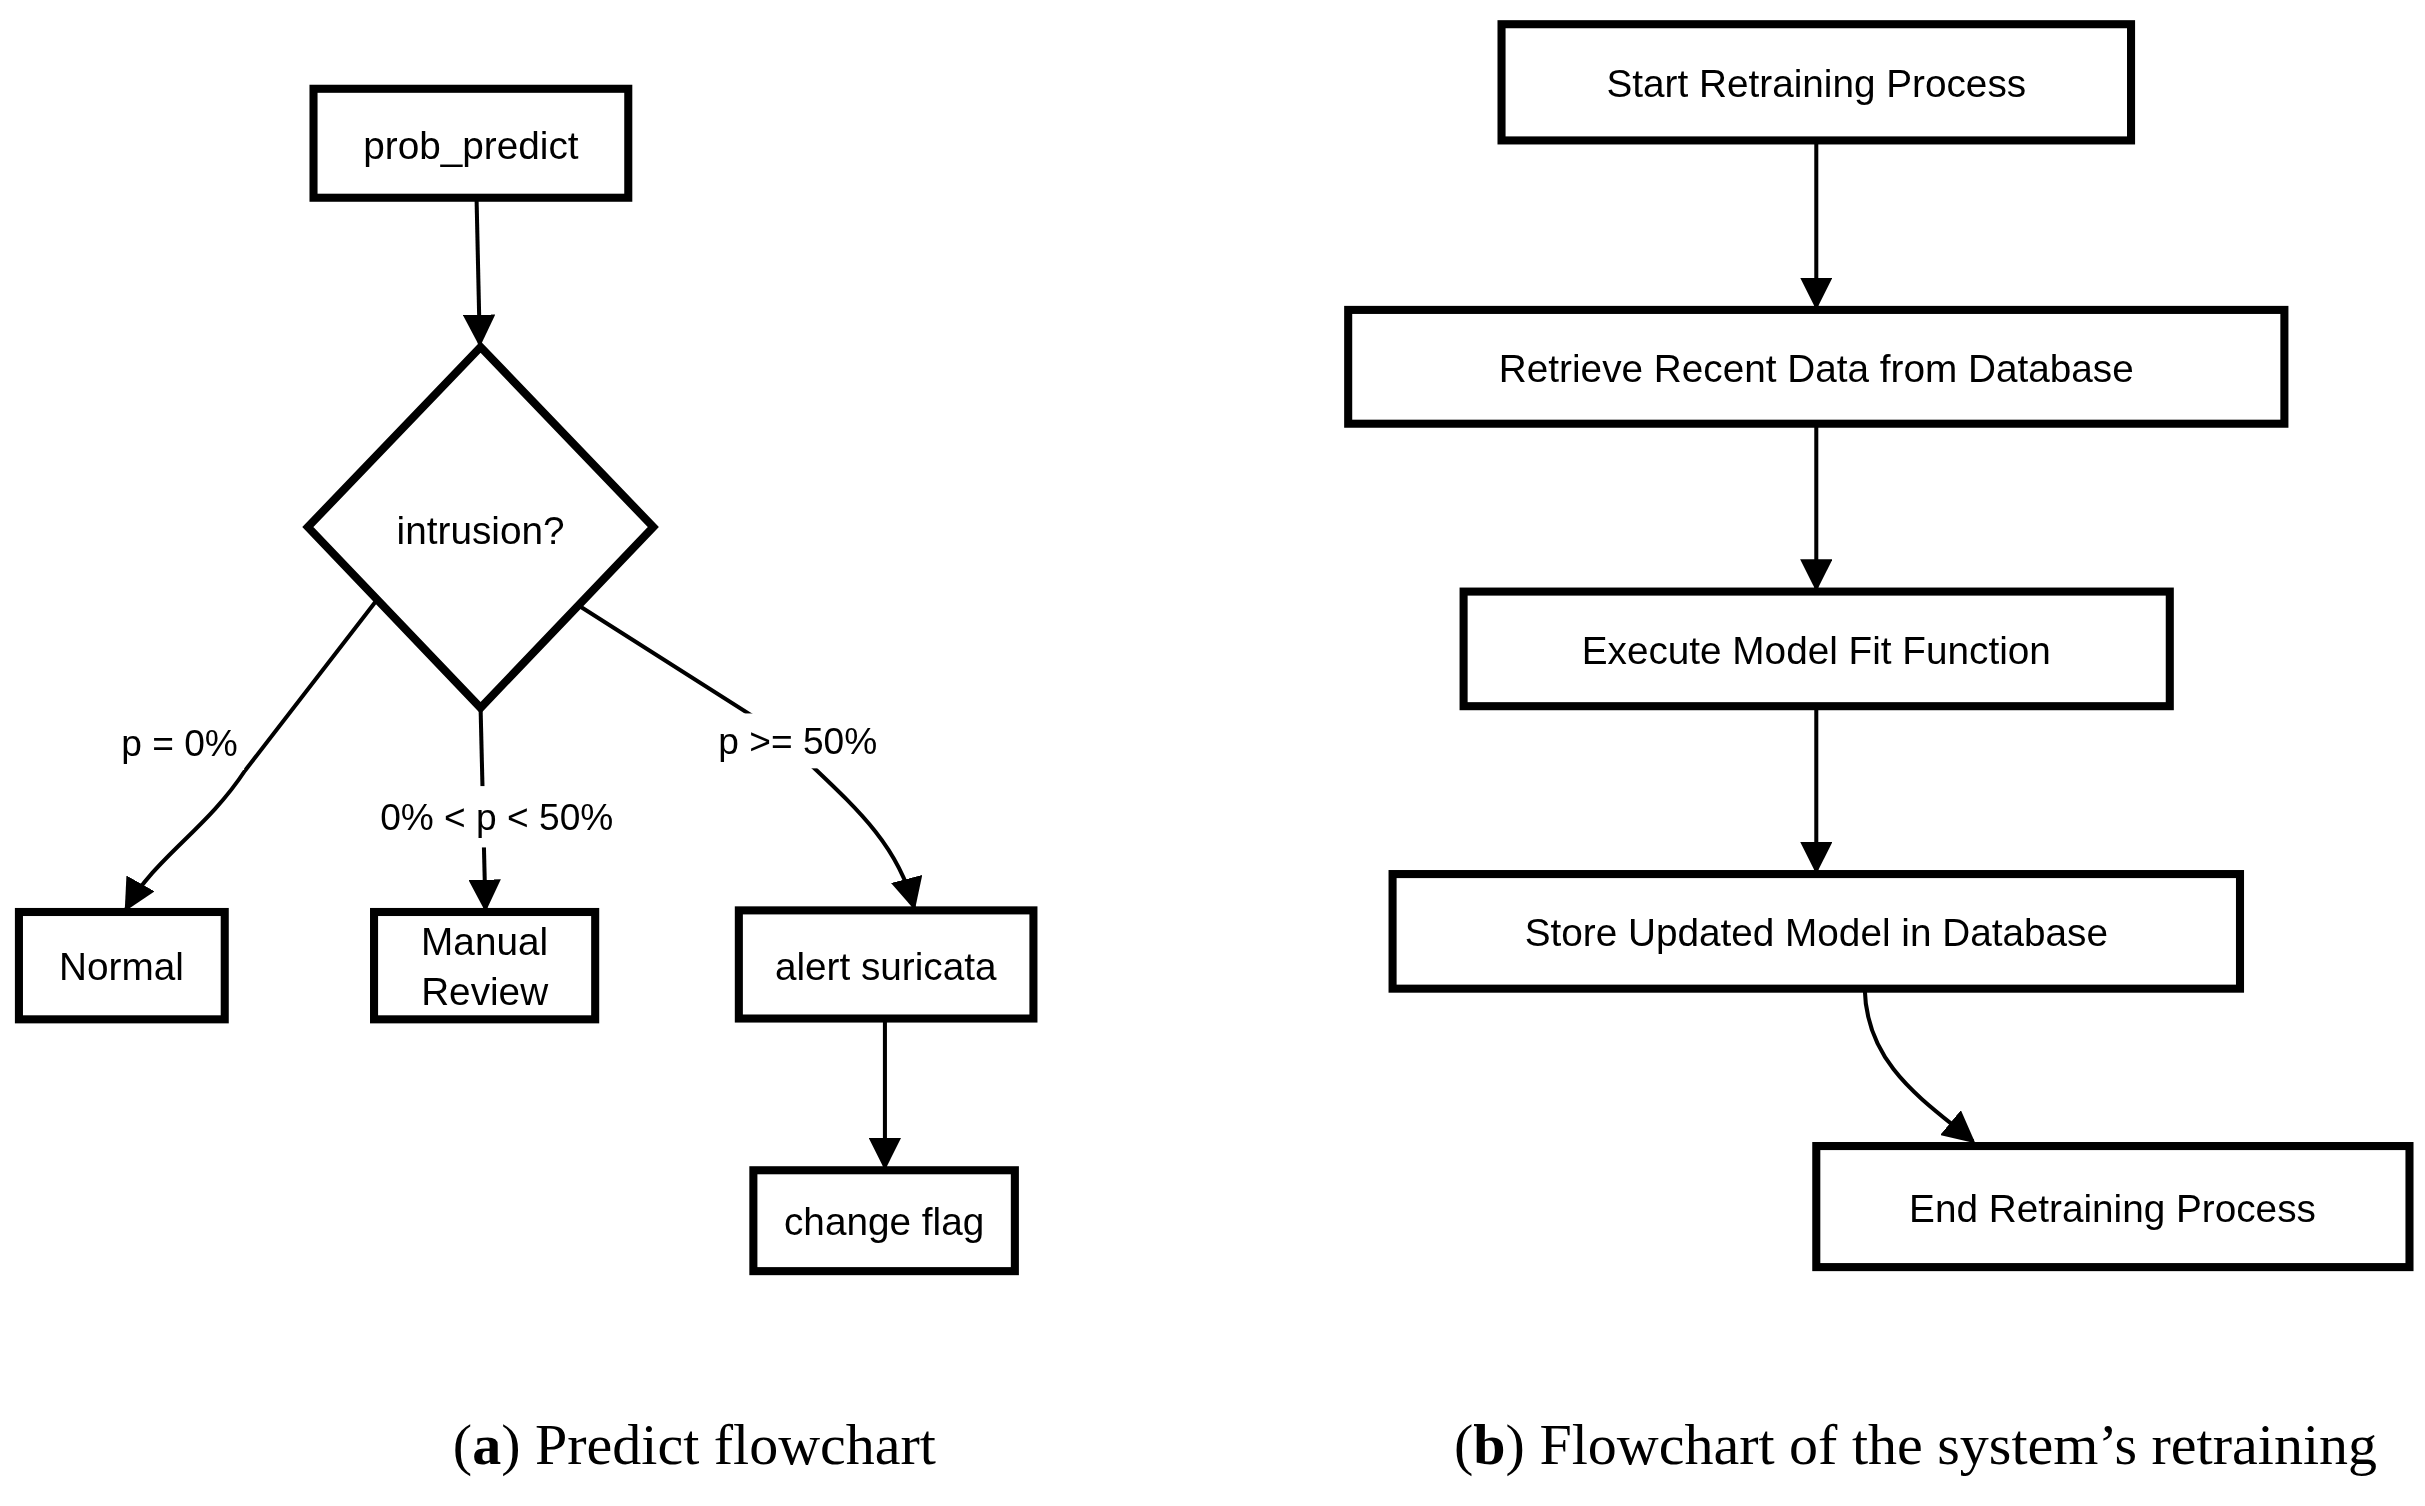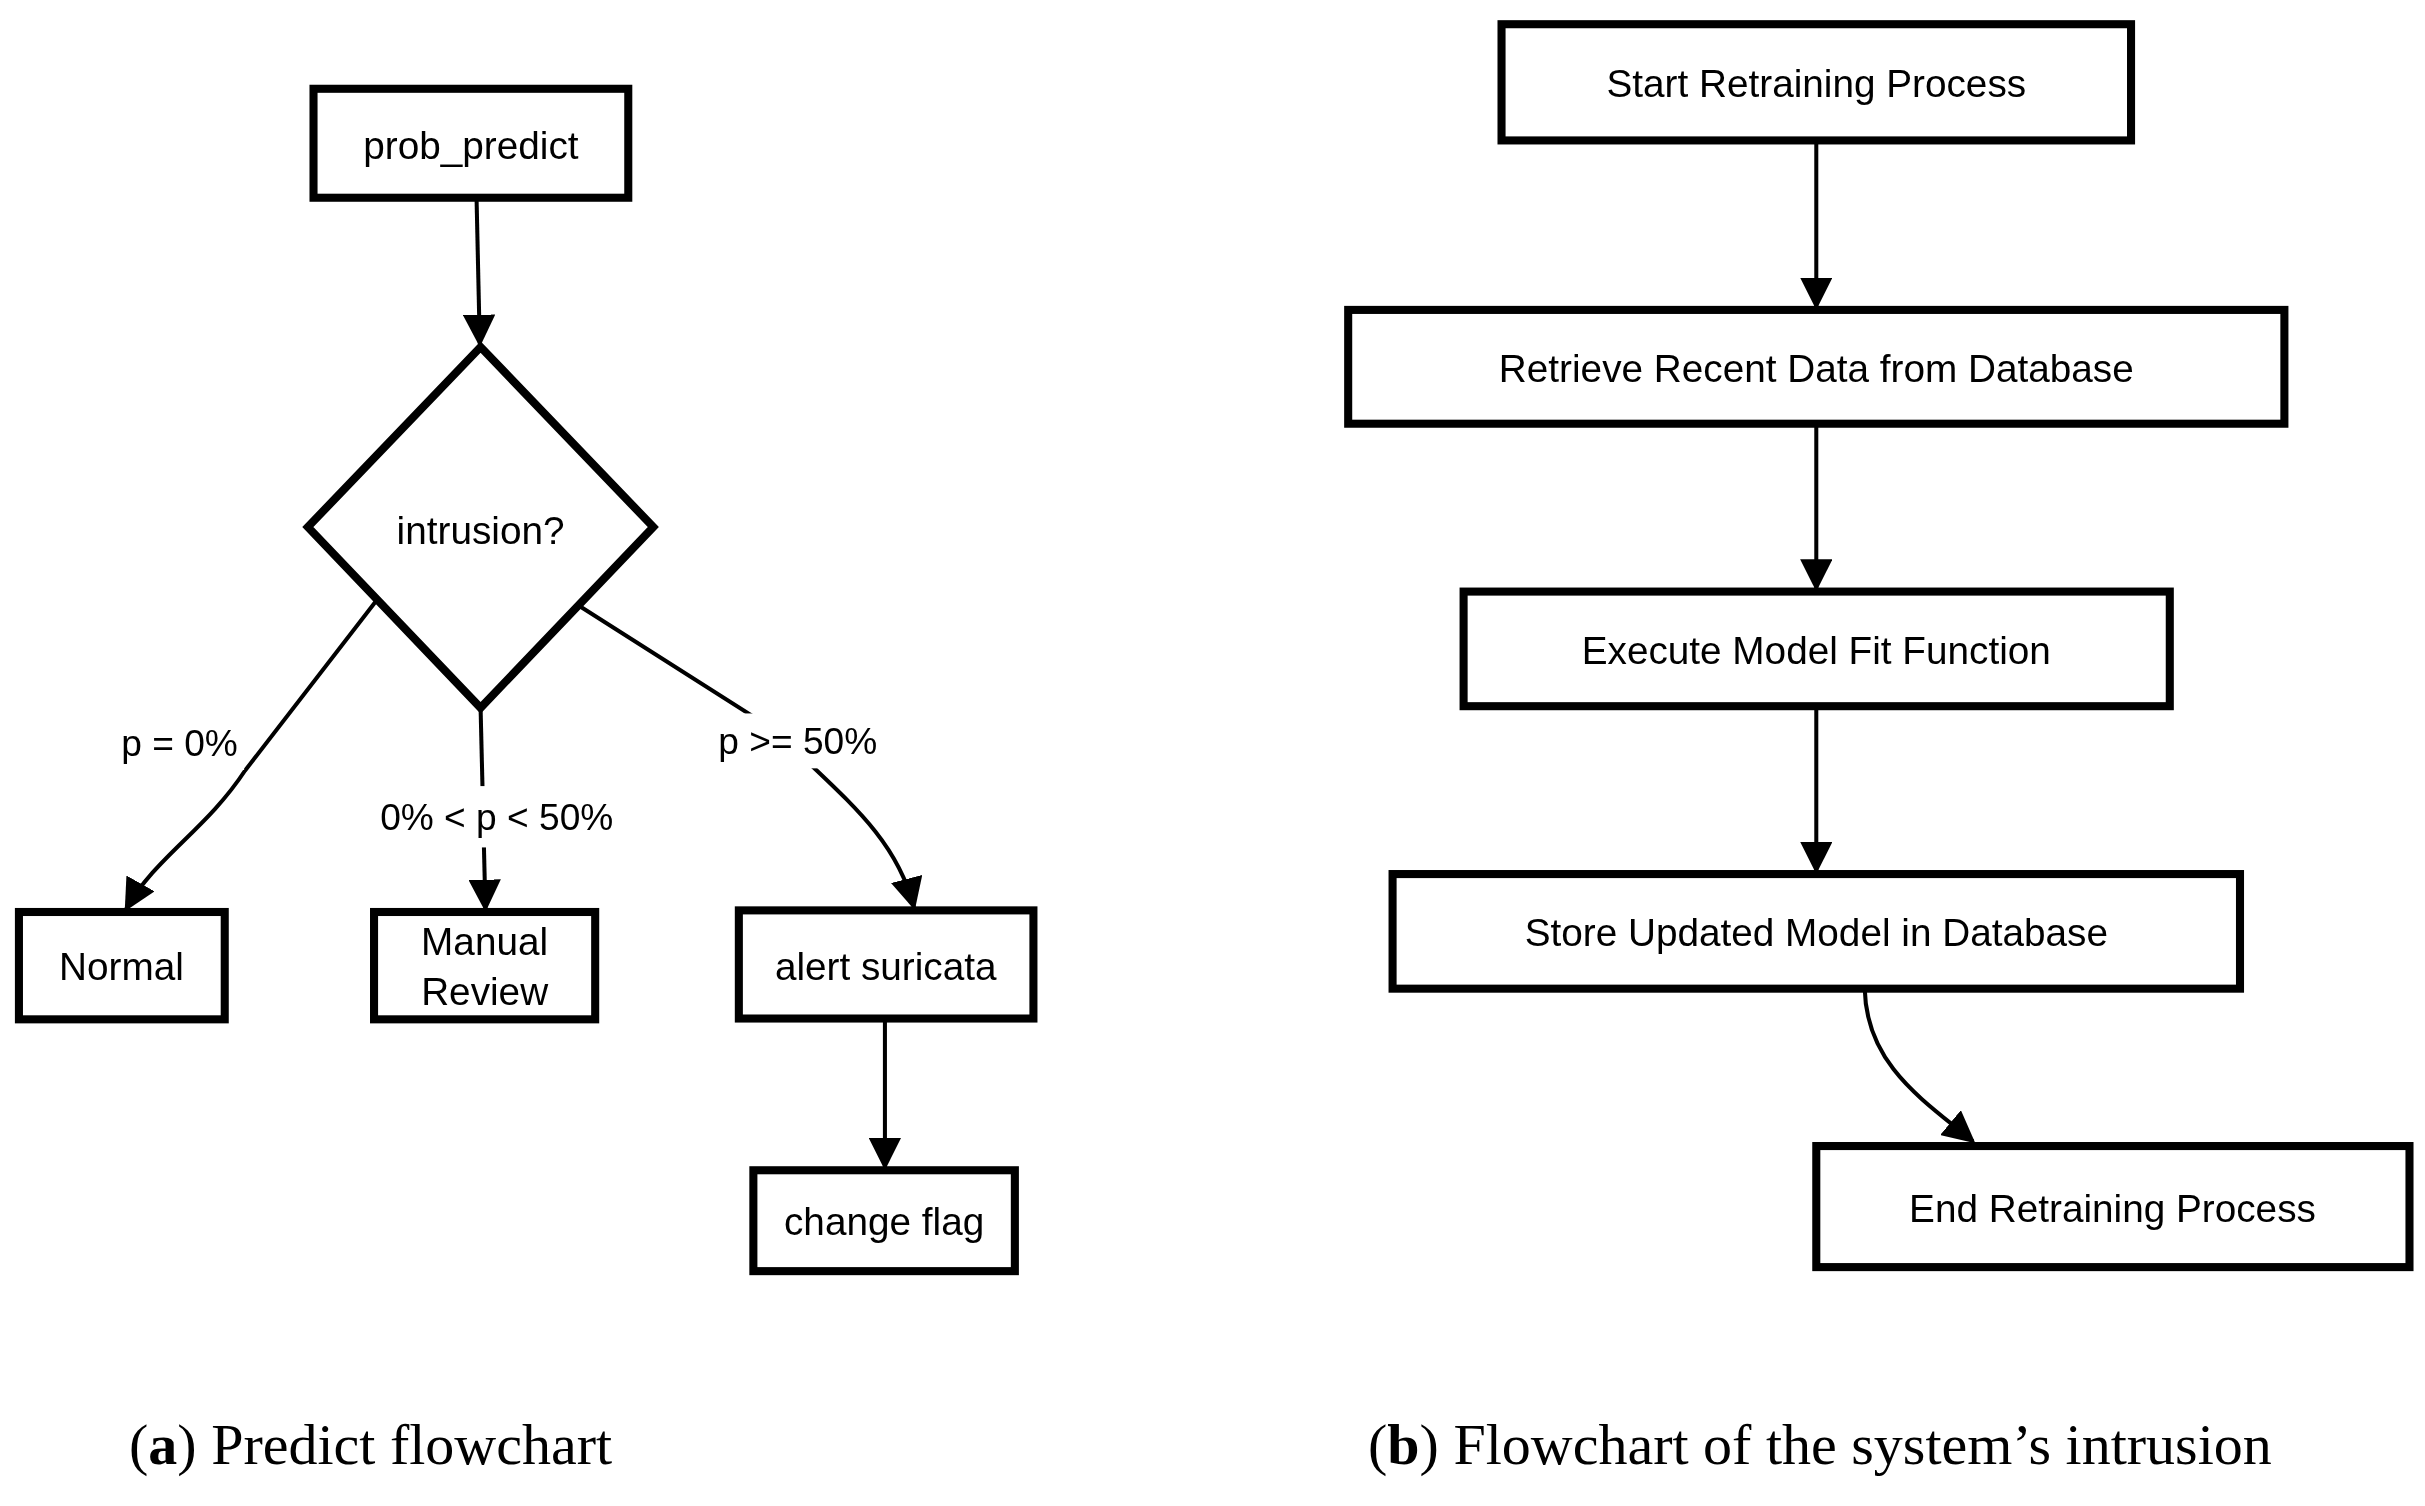--- a/index.html
+++ b/index.html
@@ -41,21 +41,21 @@
     text-anchor: middle;
     dominant-baseline: central;
   }
   .label-bg { fill: #ffffff; }
   .caption {
     position: absolute;
     top: 1411px;
     font-family: "Liberation Serif", serif;
     font-size: 58px;
     color: #000000;
-    text-align: left;
+    text-align: right;
     white-space: nowrap;
   }
   .caption .bold-letter { font-weight: bold; }
   #caption-a { left: 129px; width: 807px; }
   #caption-b { left: 1368px; width: 1009px; }
 </style>
 </head>
 <body>
 
 <div id="stage">
@@ -150,16 +150,16 @@
         <rect class="node-rect" x="2250" y="1420" width="735" height="150"></rect>
         <text class="node-text" x="2617" y="1497">End Retraining Process</text>
       </g>
     </g>
   </svg>
 
   <div class="caption" id="caption-a">
     <span>(</span><span class="bold-letter">a</span><span>) Predict flowchart</span>
   </div>
   <div class="caption" id="caption-b">
-    <span>(</span><span class="bold-letter">b</span><span>) Flowchart of the system’s intrusion</span>
+    <span>(</span><span class="bold-letter">b</span><span>) Flowchart of the system’s retraining</span>
   </div>
 </div>
 
 
 </body></html>

